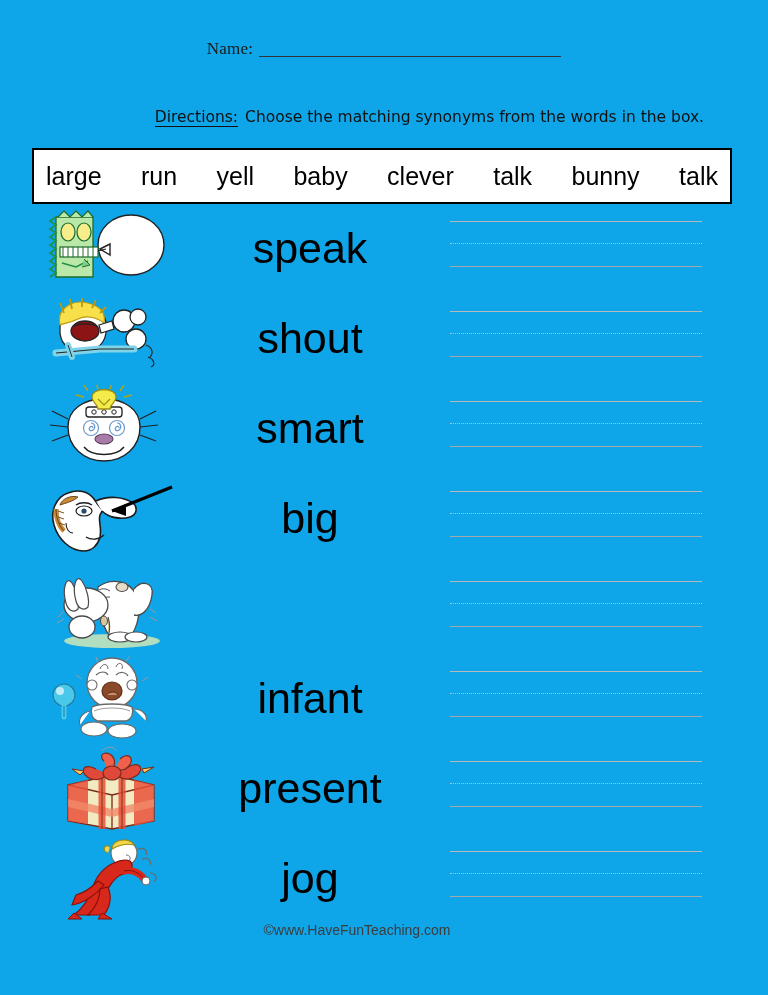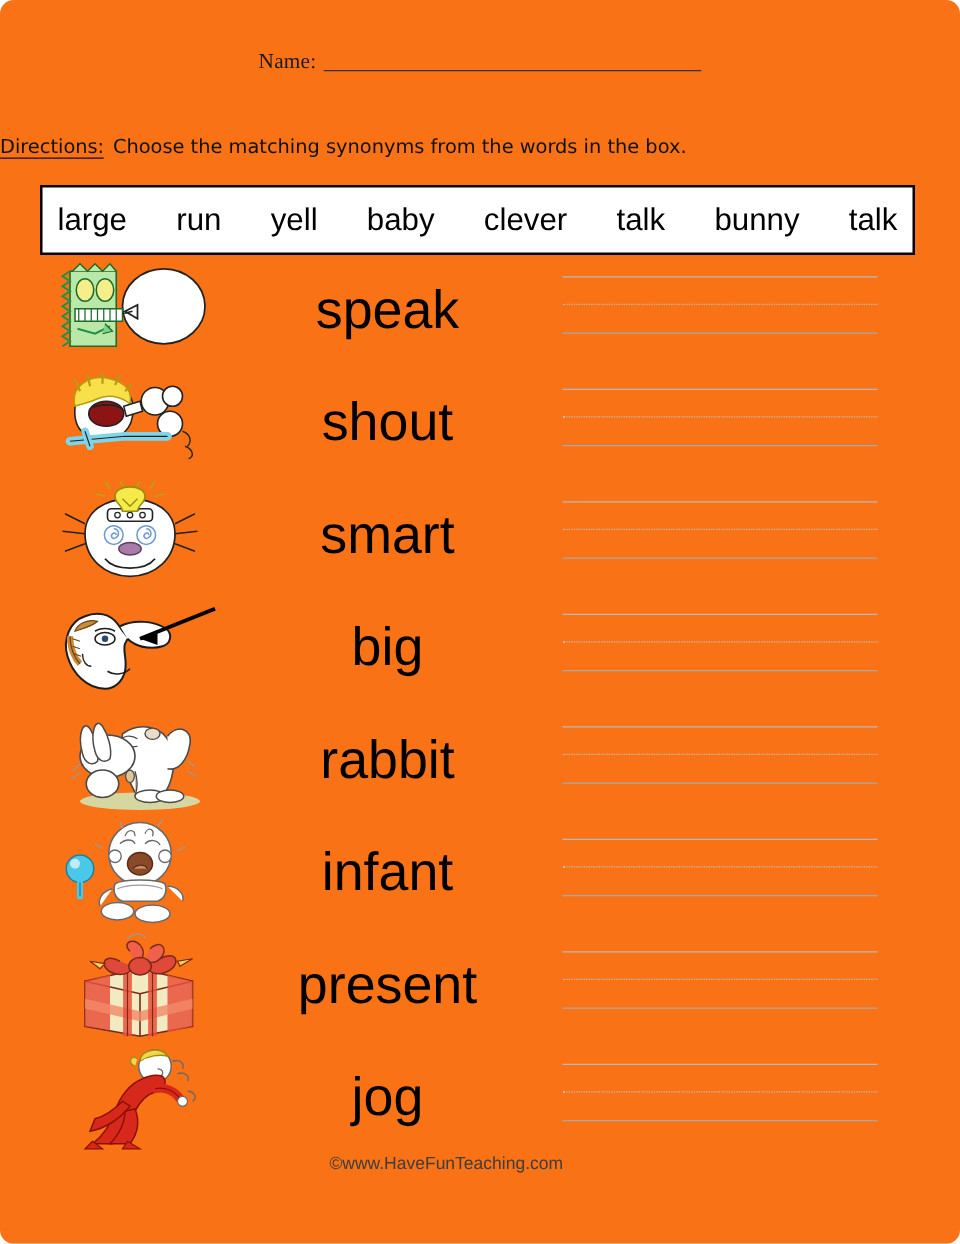--- a/index.html
+++ b/index.html
@@ -9,23 +9,22 @@
     background: #ffffff;
   }
   body {
     font-family: "Liberation Sans", sans-serif;
     color: #000000;
   }
   #page {
     position: relative;
     width: 768px;
     height: 995px;
-    background: #f97316;
+    background: #0ea5e9;
     overflow: hidden;
-    border-radius: 11px;
   }
 
   
   .name-row {
     position: absolute;
     left: 0;
     top: 40px;
     width: 768px;
     display: flex;
     justify-content: center;
@@ -63,21 +62,21 @@
     border-bottom: 2px solid #000000;
     padding-bottom: 1px;
   }
 
   
   .directions {
     position: absolute;
     left: 0;
     top: 107px;
     width: 704px;
-    text-align: left;
+    text-align: right;
     font-family: "DejaVu Sans", sans-serif;
     font-size: 15.5px;
     line-height: 20px;
     color: #111111;
     white-space: nowrap;
   }
   .directions .dir-label {
     border-bottom: 1.5px solid #111111;
     padding-bottom: 0px;
     margin-right: 7px;
@@ -341,21 +340,20 @@
           <path d="M34 18 C28 10 24 24 28 38 C30 46 36 48 40 44 C42 36 38 24 34 18 Z" fill="#ffffff" stroke="#4a4a4a" stroke-width="1.2"></path>
           <path d="M44 16 C38 8 34 22 38 36 C40 44 46 46 50 42 C52 34 48 22 44 16 Z" fill="#ffffff" stroke="#4a4a4a" stroke-width="1.2"></path>
           <ellipse cx="44" cy="62" rx="13" ry="11" fill="#ffffff" stroke="#4a4a4a" stroke-width="1.3"></ellipse>
           <path d="M70 52 C72 58 72 66 70 72" fill="#d9c79a" stroke="#4a4a4a" stroke-width="1.1"></path>
           <ellipse cx="66" cy="56" rx="3.5" ry="5" fill="#d9c79a" stroke="#4a4a4a" stroke-width="1"></ellipse>
           <ellipse cx="82" cy="72" rx="12" ry="5" fill="#ffffff" stroke="#4a4a4a" stroke-width="1.2"></ellipse>
           <ellipse cx="98" cy="72" rx="11" ry="5" fill="#ffffff" stroke="#4a4a4a" stroke-width="1.2"></ellipse>
           <path d="M26 46 L20 52 M26 54 L19 58 M112 44 L118 48 M112 52 L119 56" stroke="#9a9a9a" stroke-width="1" fill="none"></path>
         </svg>
       </div>
-      <div class="row-word">rabbit</div>
       <div class="lines">
         <div class="ln ln-top"></div>
         <div class="ln ln-mid"></div>
         <div class="ln ln-bot"></div>
       </div>
     </div>
 
     <div class="row">
       <div class="art">
         <svg viewBox="0 0 150 86" xmlns="http://www.w3.org/2000/svg">

